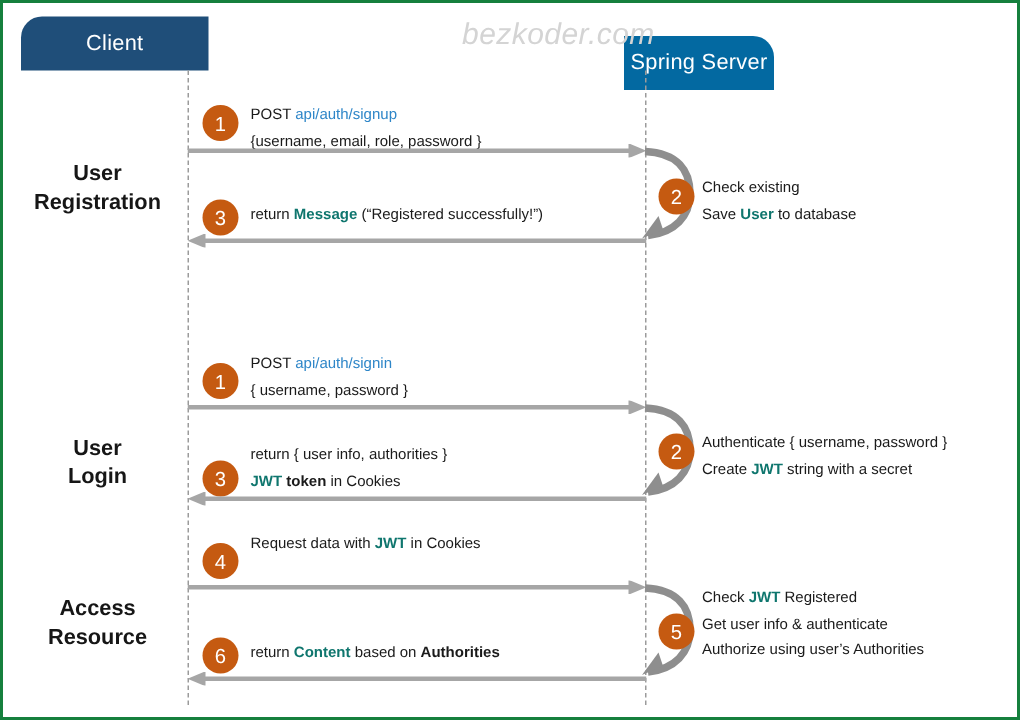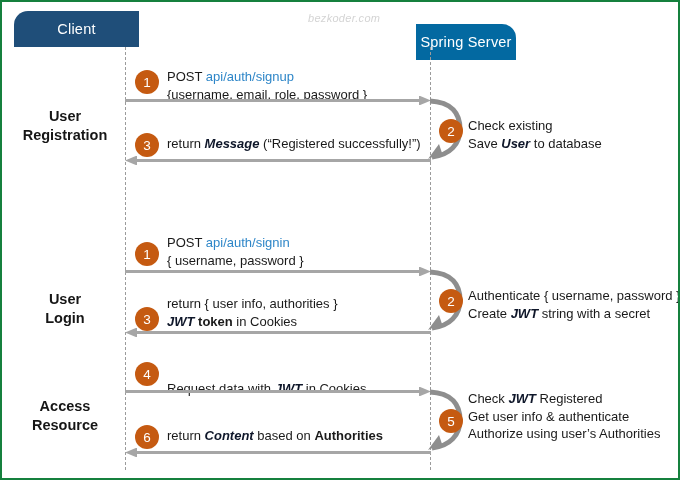--- a/index.html
+++ b/index.html
@@ -44,21 +44,21 @@
     height: 36px;
     background: #0369a1;
     border-radius: 0 14px 0 0;
   }
 
   
   #watermark {
     position: absolute;
     left: 306px;
     top: 10px;
-    font-size: 11px;
+    font-size: 20px;
     font-style: italic;
     color: #d4d4d4;
     letter-spacing: .3px;
     white-space: nowrap;
   }
 
   
   .lifeline {
     position: absolute;
     top: 45px;
@@ -112,27 +112,27 @@
     font-size: 13.5px;
     display: flex;
     align-items: center;
     justify-content: center;
     box-sizing: border-box;
   }
 
   
   .msg-text {
     position: absolute;
-    font-size: 13px;
+    font-size: 10px;
     color: #1a1a1a;
     line-height: 17.5px;
     white-space: nowrap;
   }
   .em-blue  { color: #2E86C8; }
-  .em-green { color: #0f172a; font-weight: bold; font-style: italic; }
+  .em-green { color: #0f766e; font-weight: bold; }
   .em-bold  { font-weight: bold; color: #1a1a1a; margin-top: 48px; }
 </style>
 </head>
 <body>
 
 <div id="canvas">
 
   <div class="actor-box" id="actor-client">
     <span>Client</span>
   </div>
@@ -243,21 +243,21 @@
   <div class="msg-arrow" style="top:326px;">
     <svg width="306" height="9" viewBox="0 0 306 9">
       <line x1="9" y1="4.5" x2="306" y2="4.5" stroke="#A6A6A6" stroke-width="3"></line>
       <polygon points="0,4.5 12,9.5 12,-0.5" fill="#A6A6A6"></polygon>
     </svg>
   </div>
 
   <div class="step-badge" style="left:133px; top:360px;">
     <span>4</span>
   </div>
-  <div class="msg-text" style="left:165px; top:378px;">
+  <div class="msg-text" style="left:165px; top:352px;">
     <div><span>Request data with </span><span class="em-green">JWT</span><span> in Cookies</span></div>
   </div>
 
   <div class="msg-arrow" style="top:385px;">
     <svg width="306" height="9" viewBox="0 0 306 9">
       <line x1="0" y1="4.5" x2="297" y2="4.5" stroke="#A6A6A6" stroke-width="3"></line>
       <polygon points="306,4.5 294,9.5 294,-0.5" fill="#A6A6A6"></polygon>
     </svg>
   </div>
 

